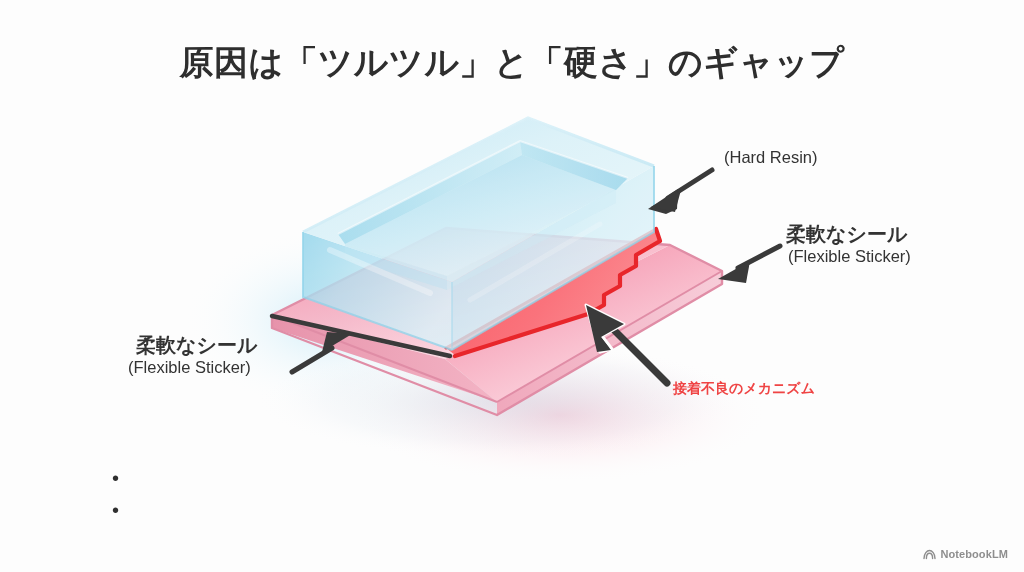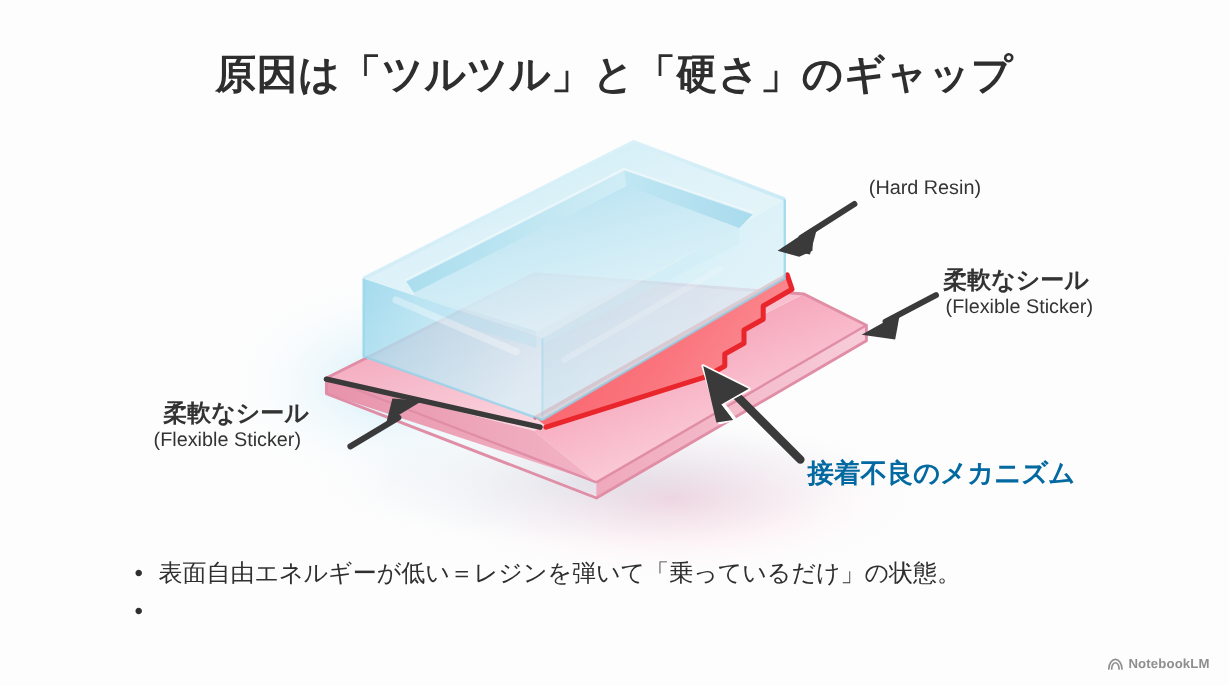--- a/index.html
+++ b/index.html
@@ -83,23 +83,23 @@
     left: 128px;
     top: 333px;
     text-align: left;
   }
   #callout-flex-left .jp { padding-left: 8px; }
 
   #callout-mechanism {
     position: absolute;
     left: 673px;
     top: 380px;
-    font-size: 22px;
+    font-size: 14px;
     font-weight: bold;
-    color: #0369a1;
+    color: #ef4444;
     white-space: nowrap;
   }
 
   
   #bullets {
     position: absolute;
     left: 112px;
     top: 462px;
     width: 820px;
   }
@@ -119,21 +119,21 @@
     line-height: 1.62;
   }
   .bullet .txt { flex: 0 1 auto; }
 
   
   #watermark {
     position: absolute;
     right: 16px;
     bottom: 12px;
     display: flex;
-    align-items: flex-start;
+    align-items: flex-end;
     gap: 4px;
     color: #8e8e8e;
     font-size: 11px;
     font-weight: 600;
     letter-spacing: 0.1px;
   }
   #watermark svg { display: block; }
 </style>
 </head>
 <body>
@@ -312,21 +312,20 @@
   <div class="callout" id="callout-flex-left">
     <span class="jp">柔軟なシール</span>
     <span class="en">(Flexible Sticker)</span>
   </div>
 
   <div id="callout-mechanism">接着不良のメカニズム</div>
 
   <div id="bullets">
     <div class="bullet">
       <span class="dot">•</span>
-      <span class="txt">表面自由エネルギーが低い＝レジンを弾いて「乗っているだけ」の状態。</span>
     </div>
     <div class="bullet">
       <span class="dot">•</span>
     </div>
   </div>
 
   <div id="watermark">
     <span>
       <svg width="13" height="11" viewBox="0 0 13 11" xmlns="http://www.w3.org/2000/svg">
         <path d="M1 9.5 C1 4.5 4 1.5 6.5 1.5 C9 1.5 12 4.5 12 9.5" fill="none" stroke="#8e8e8e" stroke-width="1.4" stroke-linecap="round"></path>

